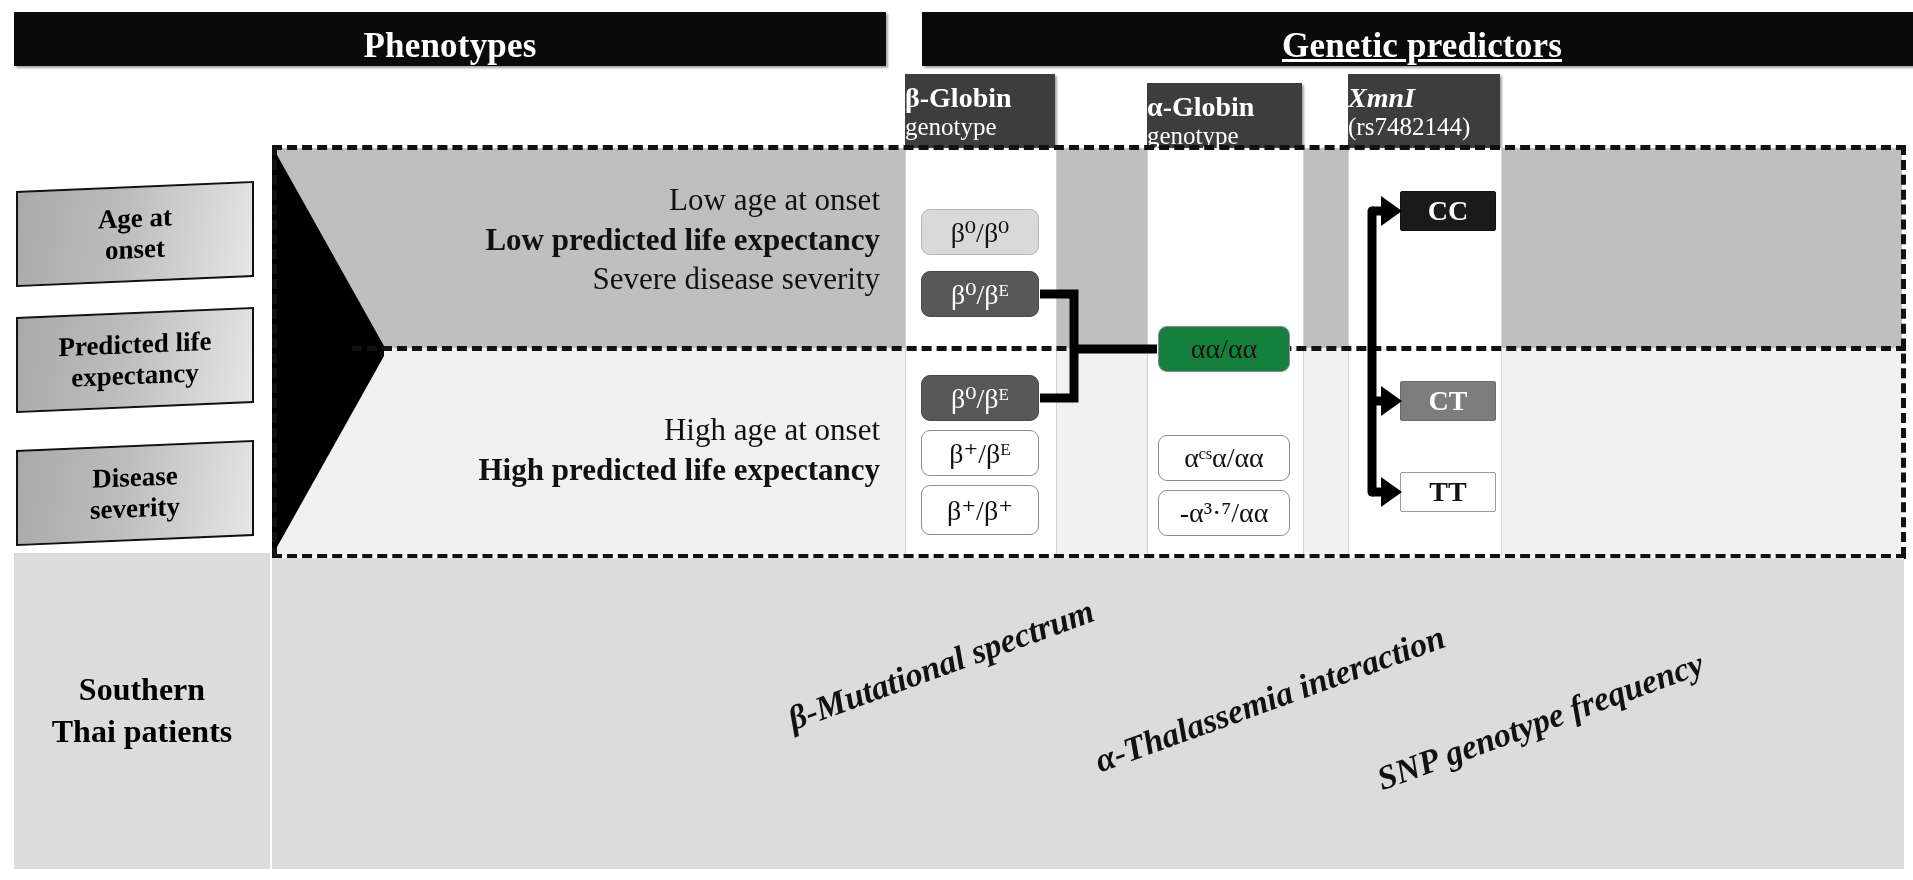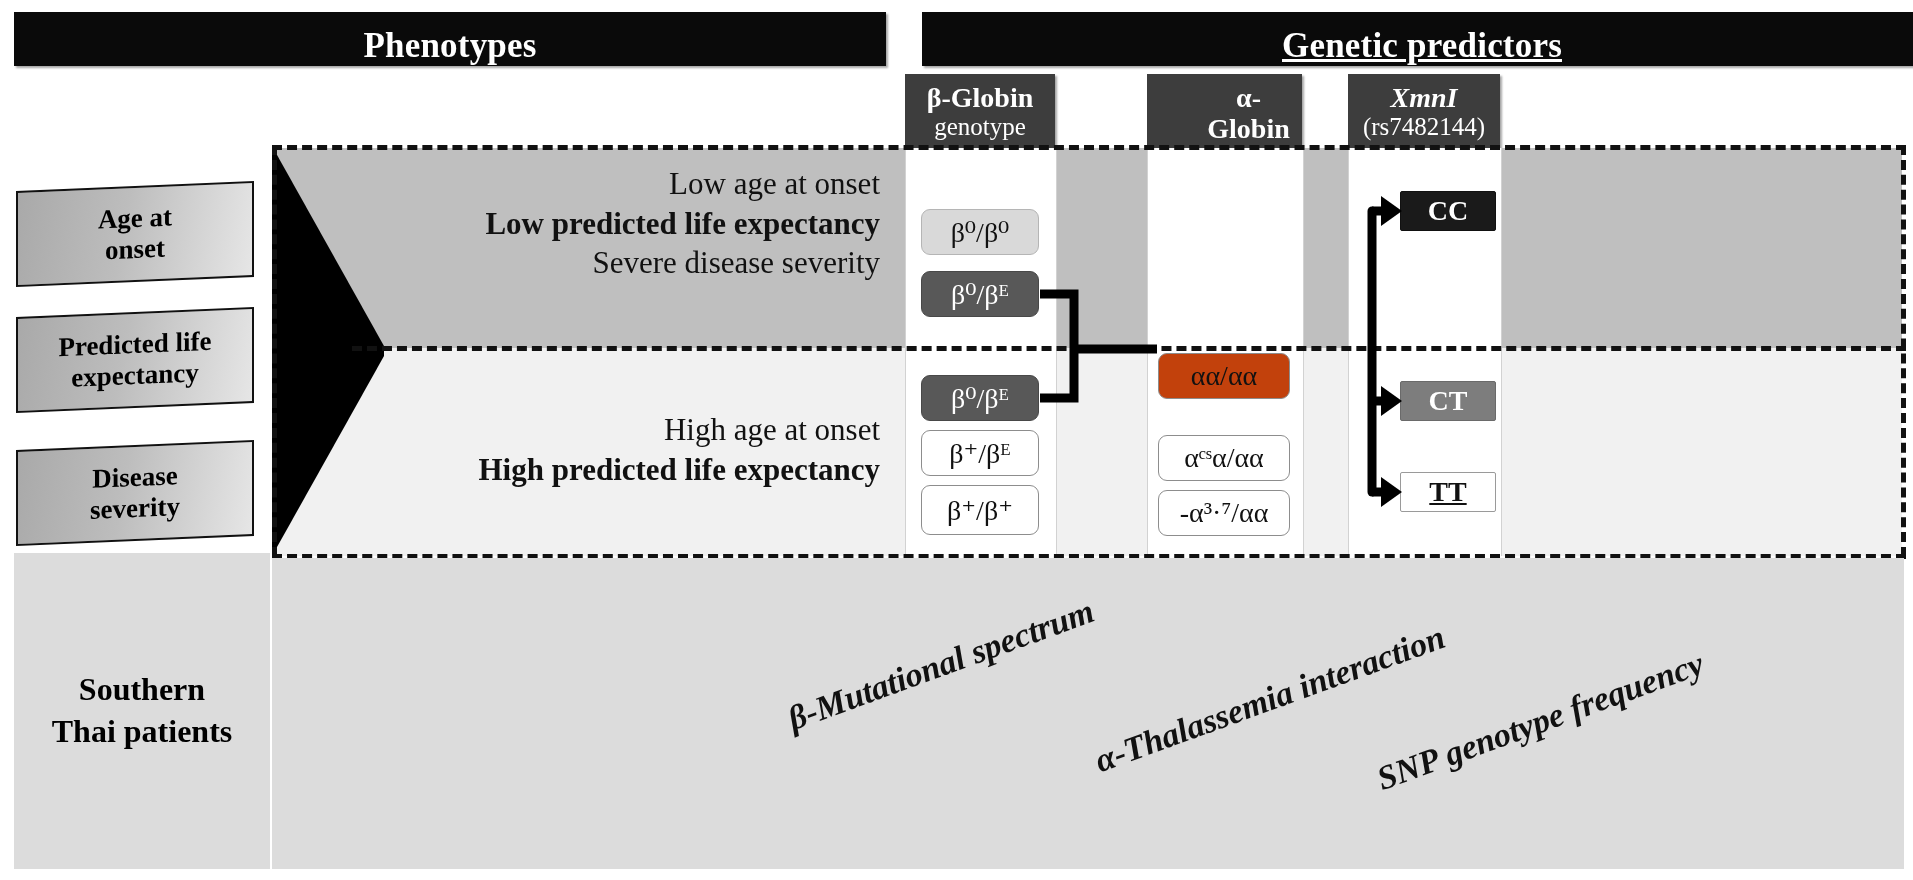--- a/index.html
+++ b/index.html
@@ -10,26 +10,26 @@
 
   
   .banner{position:absolute;background:#0a0a0a;color:#fff;
           display:flex;align-items:flex-end;justify-content:center;
           font-weight:bold;letter-spacing:.2px;
           box-shadow:2px 2px 2px rgba(0,0,0,.35);}
   #banner-phenotypes{left:14px;top:12px;width:872px;height:54px;font-size:35px;}
   #banner-genetic{left:922px;top:12px;width:1000px;height:54px;font-size:35px;text-decoration:underline;}
 
   
-  .colhead{position:absolute;background:#3d3d3d;color:#fff;text-align:center;
+  .colhead{position:absolute;background:#3d3d3d;color:#fff;text-align:left;
            font-weight:bold;font-size:28px;line-height:1.12;
            padding-top:8px;box-sizing:border-box;
            box-shadow:2px 2px 2px rgba(0,0,0,.35);}
   #colhead-beta{left:905px;top:74px;width:150px;height:78px;}
-  #colhead-alpha{left:1147px;top:74px;width:155px;height:78px;padding-left:48px;}
+  #colhead-alpha{left:1147px;top:83px;width:155px;height:78px;}
   #colhead-xmn{left:1348px;top:74px;width:152px;height:78px;}
   .colhead .small{font-size:25px;font-weight:normal;}
   .ital{font-style:italic;}
 
   
   .phen-label{position:absolute;border:2.5px solid #111;
               background:linear-gradient(100deg,#a9a9a9 0%,#bdbdbd 45%,#e6e6e6 100%);
               color:#000;font-weight:bold;font-size:27px;line-height:1.15;
               display:flex;align-items:center;justify-content:center;
               text-align:center;box-sizing:border-box;}
@@ -53,57 +53,57 @@
   #dash-bottom{left:272px;top:554px;width:1634px;height:0;border-top:5px dashed #111;}
   #dash-mid{left:352px;top:346px;width:1554px;height:0;border-top:5px dashed #111;}
   #dash-left{left:272px;top:145px;width:0;height:412px;border-left:5px dashed #111;}
   #dash-right{left:1901px;top:145px;width:0;height:412px;border-left:5px dashed #111;}
 
   
   #wedge{left:272px;top:146px;width:112px;height:410px;}
 
   
   .phen-text{position:absolute;text-align:right;font-size:31px;line-height:1.28;color:#111;}
-  #phen-text-upper{left:430px;top:164px;width:450px;}
+  #phen-text-upper{left:430px;top:180px;width:450px;}
   #phen-text-lower{left:430px;top:410px;width:450px;}
   .phen-text .b{font-weight:bold;}
 
   
   .colstrip{position:absolute;background:#fff;border-left:1px solid #d2d2d2;
             border-right:1px solid #d2d2d2;}
   #strip-beta{left:905px;top:148px;width:150px;height:408px;}
   #strip-alpha{left:1147px;top:148px;width:155px;height:408px;}
   #strip-xmn{left:1348px;top:148px;width:152px;height:408px;}
 
   
   .chip{position:absolute;display:flex;align-items:center;justify-content:center;
         font-size:28px;box-sizing:border-box;text-align:center;white-space:nowrap;}
   .chip.round{border-radius:9px;}
   .chip.sq{border-radius:2px;}
   .chip.lt{background:#d9d9d9;border:1.5px solid #b5b5b5;color:#111;}
   .chip.wh{background:#fff;border:1.5px solid #8d8d8d;color:#111;}
-  .chip.md{background:#c2410c;border:1.5px solid #8d8d8d;color:#111;margin-top:27px;}
+  .chip.md{background:#15803d;border:1.5px solid #8d8d8d;color:#111;}
   .chip.dk{background:#585858;border:1.5px solid #484848;color:#fff;}
   .chip.mg{background:#7d7d7d;border:1.5px solid #6a6a6a;color:#fff;font-weight:bold;}
   .chip.blk{background:#1a1a1a;border:1.5px solid #111;color:#fff;font-weight:bold;}
   .chip.whb{background:#fff;border:1.5px solid #9a9a9a;color:#111;font-weight:bold;}
 
   #chip-b00 {left:921px;top:209px;width:118px;height:46px;}
   #chip-b0e1{left:921px;top:271px;width:118px;height:46px;}
   #chip-b0e2{left:921px;top:375px;width:118px;height:46px;}
   #chip-bpe {left:921px;top:430px;width:118px;height:46px;}
   #chip-bpp {left:921px;top:485px;width:118px;height:50px;}
 
   #chip-aa  {left:1158px;top:326px;width:132px;height:46px;}
   #chip-acs {left:1158px;top:435px;width:132px;height:46px;}
   #chip-a37 {left:1158px;top:490px;width:132px;height:46px;}
 
   #chip-cc{left:1400px;top:191px;width:96px;height:40px;}
   #chip-ct{left:1400px;top:381px;width:96px;height:40px;}
-  #chip-tt{left:1400px;top:472px;width:96px;height:40px;text-decoration:underline;}
+  #chip-tt{left:1400px;top:472px;width:96px;height:40px;}
 
   
   #connectors{position:absolute;left:0;top:0;width:1913px;height:880px;
               pointer-events:none;}
 
   
   #bottom-strip{left:272px;top:558px;width:1632px;height:311px;background:#dcdcdc;}
   .diag{position:absolute;font-weight:bold;font-style:italic;font-size:34px;
         color:#111;white-space:nowrap;transform-origin:left bottom;}
   #diag-beta {left:796px;top:700px;transform:rotate(-20deg);}

